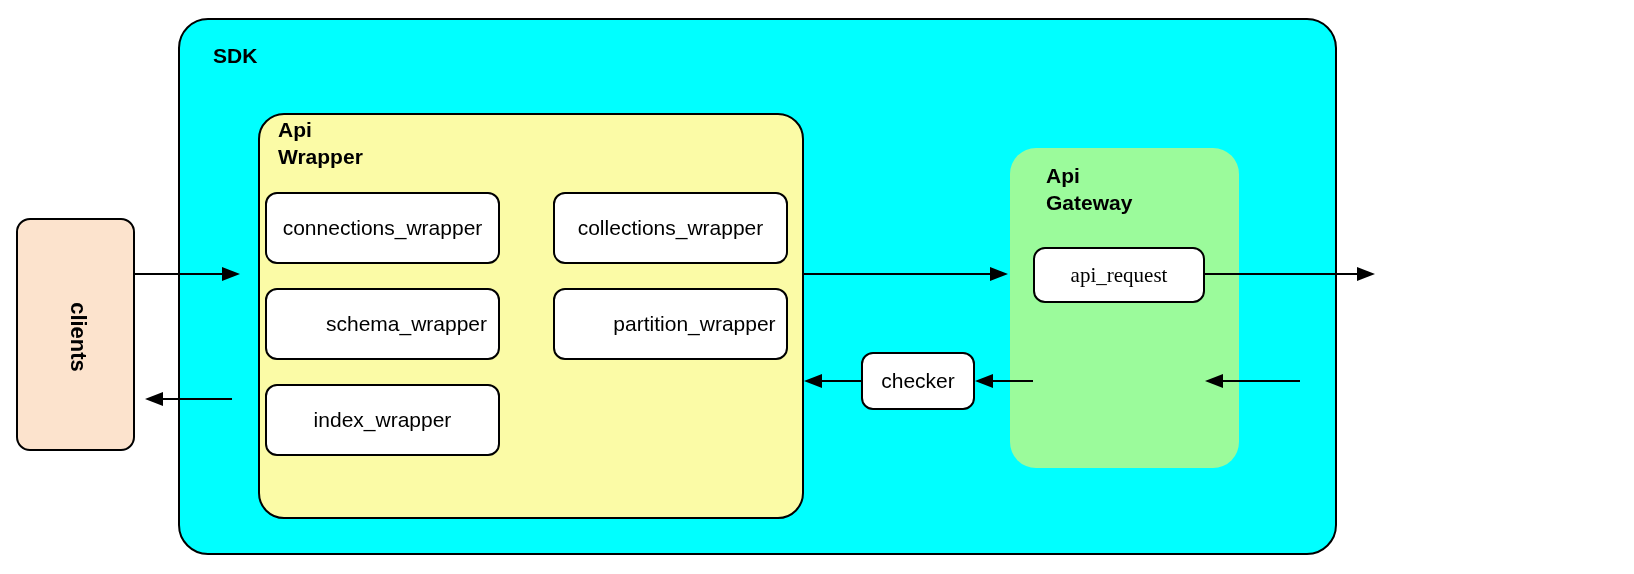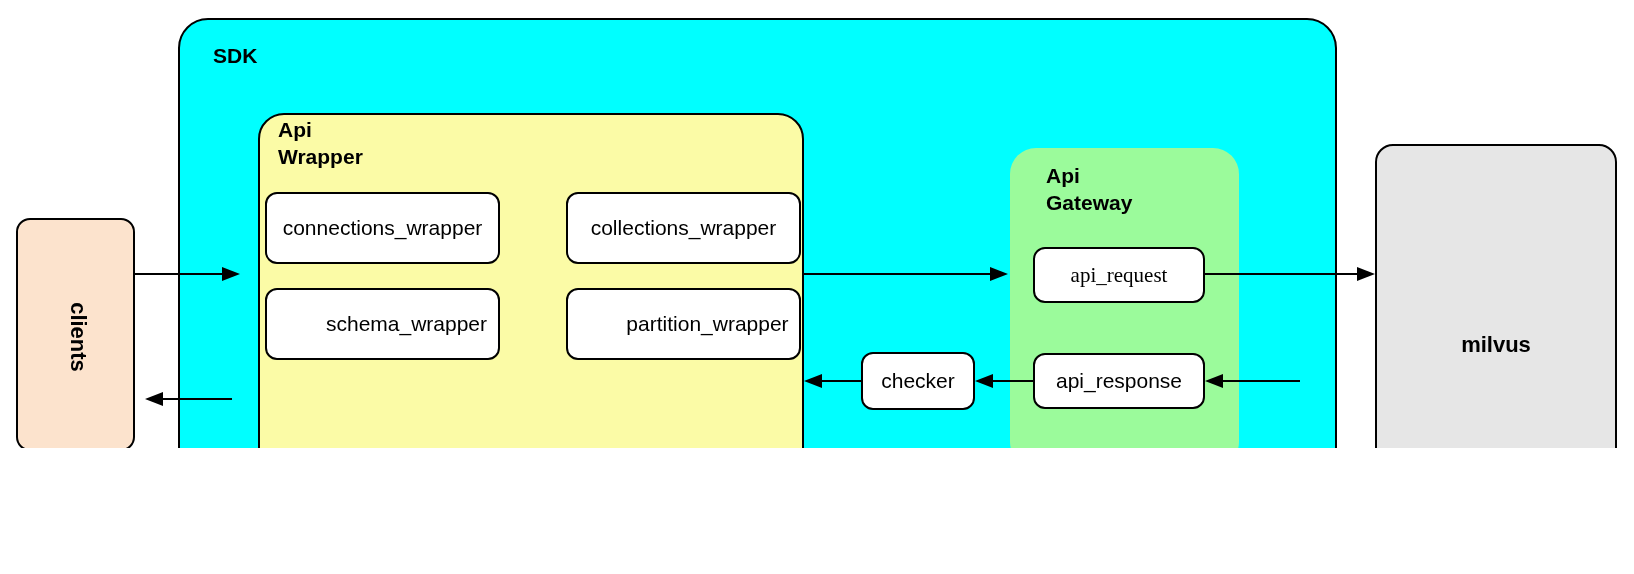--- a/index.html
+++ b/index.html
@@ -4,21 +4,21 @@
 <title>SDK Architecture Diagram</title>
 <style>
   html, body {
     margin: 0;
     padding: 0;
     background: #ffffff;
   }
   #canvas {
     position: relative;
     width: 1634px;
-    height: 448px;
+    height: 574px;
     background: #ffffff;
     font-family: "Liberation Sans", sans-serif;
     overflow: hidden;
   }
 
   
   .box {
     position: absolute;
     box-sizing: border-box;
     border: 2px solid #000000;
@@ -69,21 +69,21 @@
     border-radius: 12px;
     display: flex;
     align-items: center;
     justify-content: center;
     font-size: 21px;
     color: #000000;
     text-align: left;
   }
   .wrapper-leaf { width: 235px; height: 72px; }
   .col-a { left: 265px; }
-  .col-b { left: 566px; }
+  .col-b { left: 553px; }
   .row-1 { top: 192px; }
   .row-2 { top: 288px; padding-left: 48px; }
   .row-3 { top: 384px; }
 
   .gateway-leaf {
     left: 1033px;
     width: 172px;
     height: 56px;
   }
   #leaf-api-request  { top: 247px; font-family: Liberation Serif, serif; }
@@ -151,39 +151,36 @@
   <div class="container-label" id="sdk-label">SDK</div>
 
   <div class="box" id="api-wrapper-box"></div>
   <div class="container-label" id="api-wrapper-label">Api
 Wrapper</div>
 
   <div class="leaf wrapper-leaf col-a row-1">connections_wrapper</div>
   <div class="leaf wrapper-leaf col-b row-1">collections_wrapper</div>
   <div class="leaf wrapper-leaf col-a row-2">schema_wrapper</div>
   <div class="leaf wrapper-leaf col-b row-2">partition_wrapper</div>
+  <div class="leaf wrapper-leaf col-a row-3">index_wrapper</div>
 
   <div class="leaf" id="checker-box">checker</div>
 
   <div class="box" id="api-gateway-box"></div>
   <div class="container-label" id="api-gateway-label">Api
 Gateway</div>
 
   <div class="leaf gateway-leaf" id="leaf-api-request">api_request</div>
-  <div class="leaf gateway-leaf" id="leaf-api-response">api_response</div>
 
   <div class="box" id="clients-box">
     <div id="clients-label">
       <span>clients</span>
     </div>
   </div>
 
-  <div class="box" id="milvus-box">
-    <div id="milvus-label">milvus</div>
-  </div>
 
   <svg class="conn" style="left:0;top:0;width:1634px;height:574px">
 
     <g>
       <line x1="135" y1="274" x2="222" y2="274"></line>
       <polygon class="arrowhead" points="222,267 240,274 222,281"></polygon>
     </g>
 
     <g>
       <line x1="232" y1="399" x2="163" y2="399"></line>

